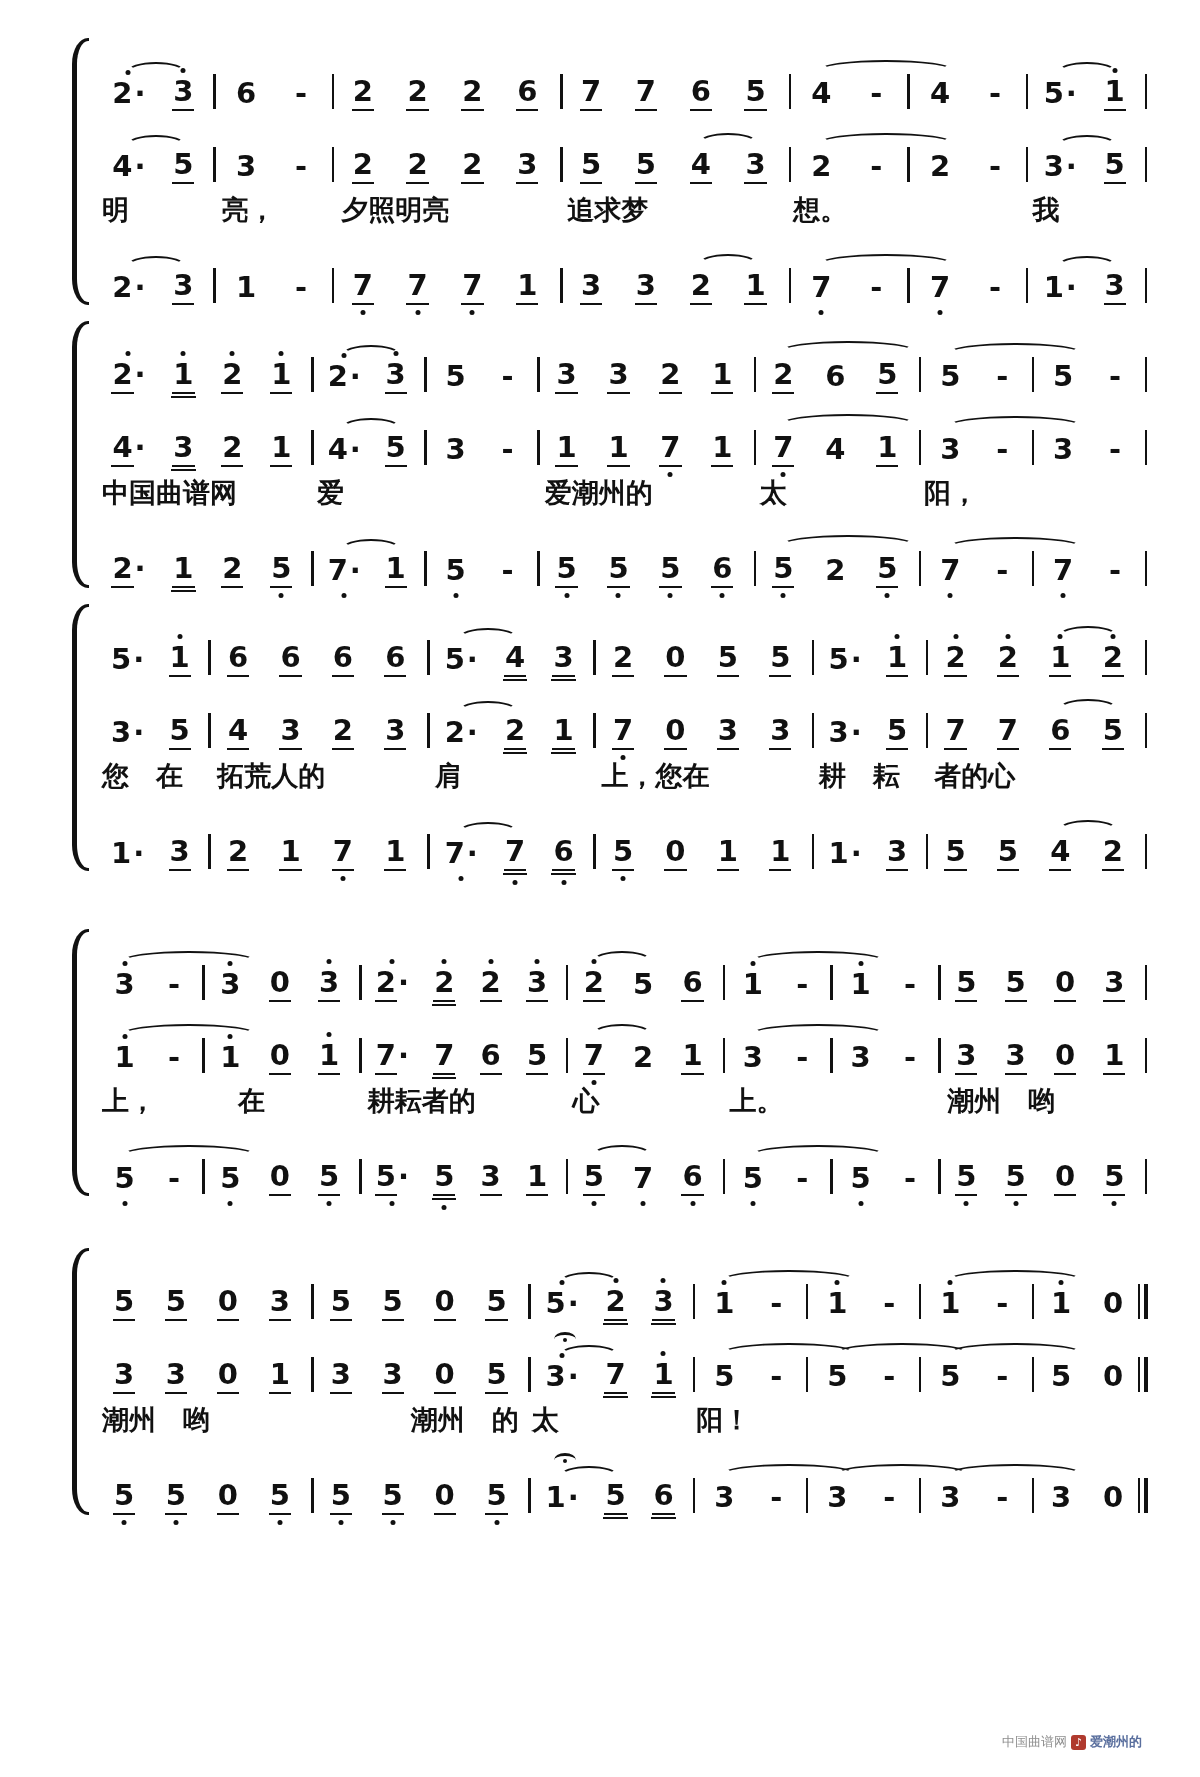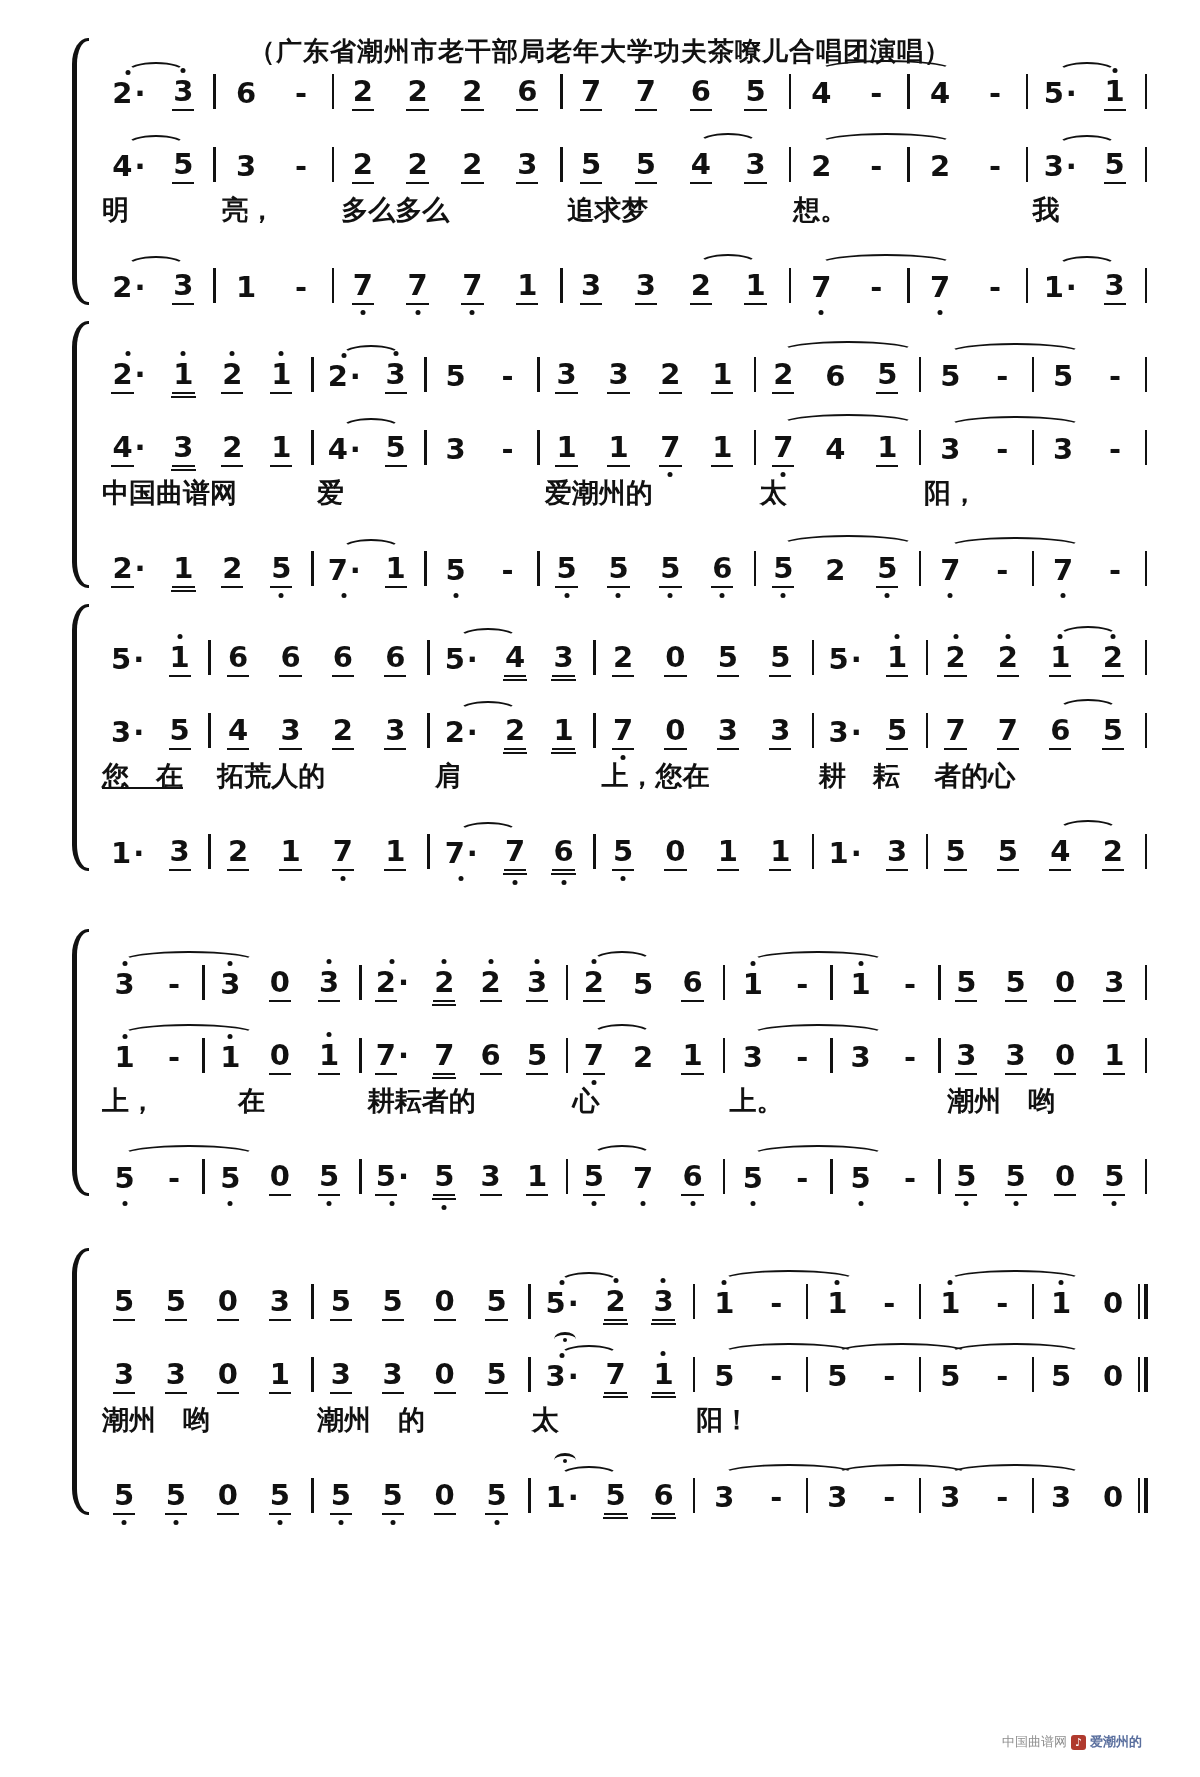--- a/index.html
+++ b/index.html
@@ -133,21 +133,21 @@
             </div>
             <div class="measure" style="flex: 2 1 0%;">
               <span class="note"><span class="num">3</span><span class="aug">·</span><span class="arc"></span></span>
               <span class="note u1"><span class="num">5</span></span>
               <span class="mbar"></span>
             </div>
           </div>
           <div class="lrow">
             <div class="lcell" style="flex: 2 1 0%;">明</div>
             <div class="lcell" style="flex: 2 1 0%;">亮，</div>
-            <div class="lcell" style="flex: 4 1 0%;">多么多么</div>
+            <div class="lcell" style="flex: 4 1 0%;">夕照明亮</div>
             <div class="lcell" style="flex: 4 1 0%;">追求梦</div>
             <div class="lcell" style="flex: 2 1 0%;">想。</div>
             <div class="lcell" style="flex: 2 1 0%;"></div>
             <div class="lcell" style="flex: 2 1 0%;">我</div>
           </div>
           <div class="vrow">
             <div class="measure" style="flex: 2 1 0%;">
               <span class="note"><span class="num">2</span><span class="aug">·</span><span class="arc"></span></span>
               <span class="note u1"><span class="num">3</span></span>
               <span class="mbar"></span>
@@ -404,21 +404,21 @@
             </div>
             <div class="measure" style="flex: 4 1 0%;">
               <span class="note u1"><span class="num">7</span></span>
               <span class="note u1"><span class="num">7</span></span>
               <span class="note u1"><span class="num">6</span><span class="arc"></span></span>
               <span class="note u1"><span class="num">5</span></span>
               <span class="mbar"></span>
             </div>
           </div>
           <div class="lrow">
-            <div class="lcell" style="flex: 2 1 0%; text-decoration: underline;">您　在</div>
+            <div class="lcell" style="flex: 2 1 0%;">您　在</div>
             <div class="lcell" style="flex: 4 1 0%;">拓荒人的</div>
             <div class="lcell" style="flex: 3 1 0%;">肩</div>
             <div class="lcell" style="flex: 4 1 0%;">上，您在</div>
             <div class="lcell" style="flex: 2 1 0%; font-family: Liberation Serif, serif;">耕　耘</div>
             <div class="lcell" style="flex: 4 1 0%;">者的心</div>
           </div>
           <div class="vrow">
             <div class="measure" style="flex: 2 1 0%;">
               <span class="note"><span class="num">1</span><span class="aug">·</span></span>
               <span class="note u1"><span class="num">3</span></span>
@@ -686,21 +686,21 @@
             </div>
             <div class="measure" style="flex: 2 1 0%;">
               <span class="note"><span class="num">5</span></span>
               <span class="note"><span class="num">0</span></span>
               <span class="mbar mA"></span>
               <span class="mbar mB"></span>
             </div>
           </div>
           <div class="lrow">
             <div class="lcell" style="flex: 4 1 0%;">潮州　哟</div>
-            <div class="lcell" style="flex: 4 1 0%;">潮州　的</div>
+            <div class="lcell" style="flex: 4 1 0%; text-align: right;">潮州　的</div>
             <div class="lcell" style="flex: 3 1 0%;">太</div>
             <div class="lcell" style="flex: 2 1 0%;">阳！</div>
             <div class="lcell" style="flex: 2 1 0%;"></div>
             <div class="lcell" style="flex: 2 1 0%;"></div>
             <div class="lcell" style="flex: 2 1 0%;"></div>
           </div>
           <div class="vrow">
             <div class="measure" style="flex: 4 1 0%;">
               <span class="note u1"><span class="num">5</span><span class="ld"></span></span>
               <span class="note u1"><span class="num">5</span><span class="ld"></span></span>
@@ -739,19 +739,18 @@
             <div class="measure" style="flex: 2 1 0%;">
               <span class="note"><span class="num">3</span></span>
               <span class="note"><span class="num">0</span></span>
               <span class="mbar mA"></span>
               <span class="mbar mB"></span>
             </div>
           </div>
         </div>
       </div>
     </div>
-  <div class="credit">（广东省潮州市老干部局老年大学功夫茶嘹儿合唱团演唱）</div>
   <div class="wm">
     <span>中国曲谱网</span>
     <span class="wm-logo">♪</span>
     <span class="wm-site">爱潮州的</span>
   </div>
 </div>
 
 </body></html>

